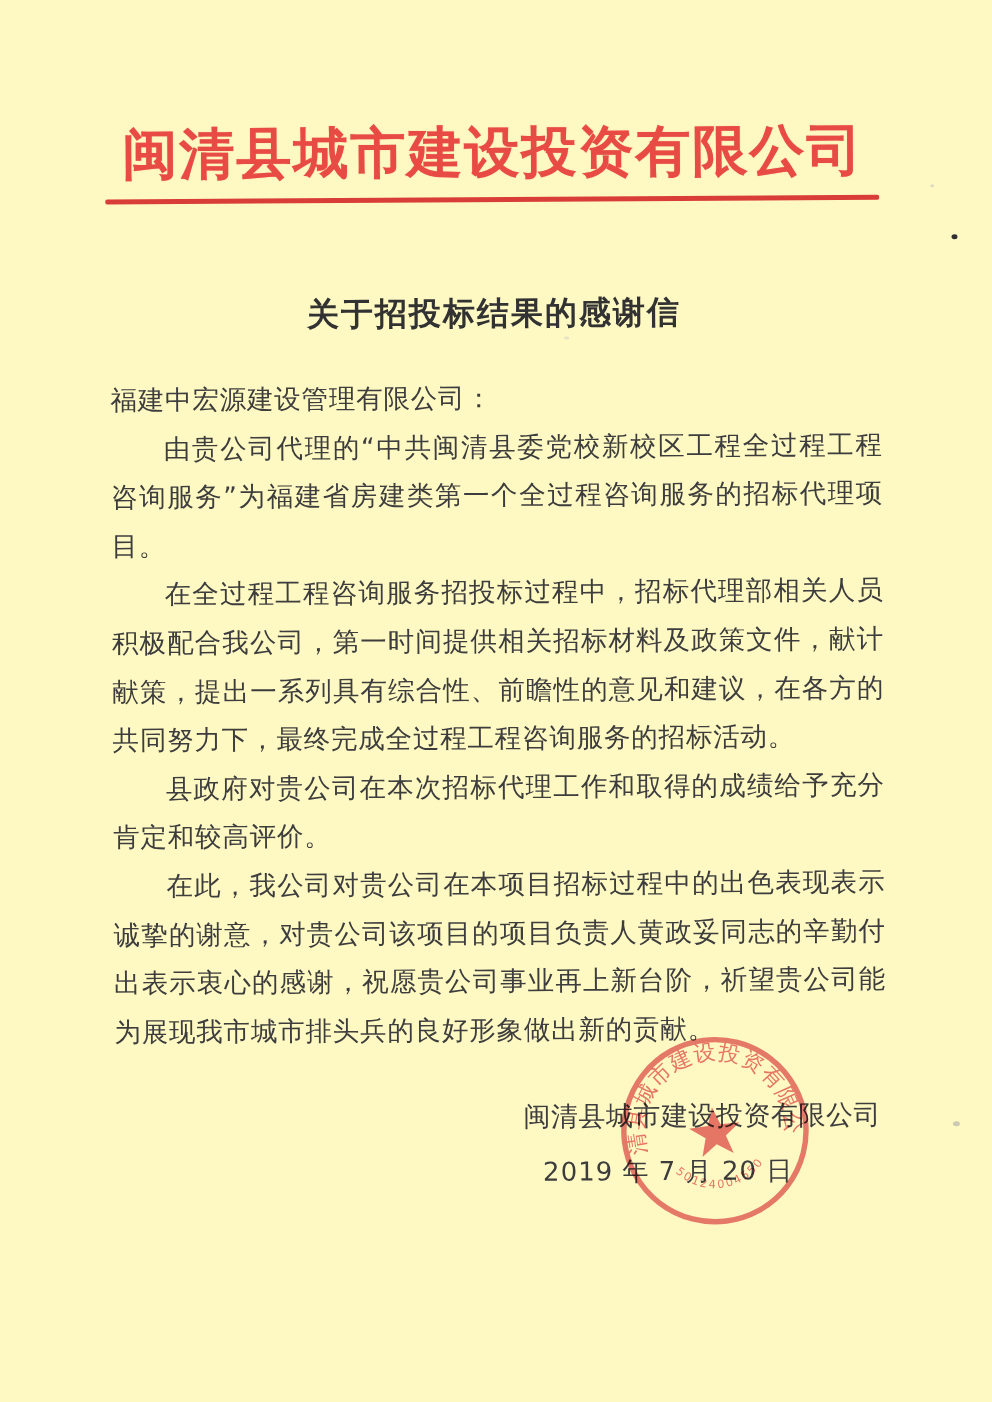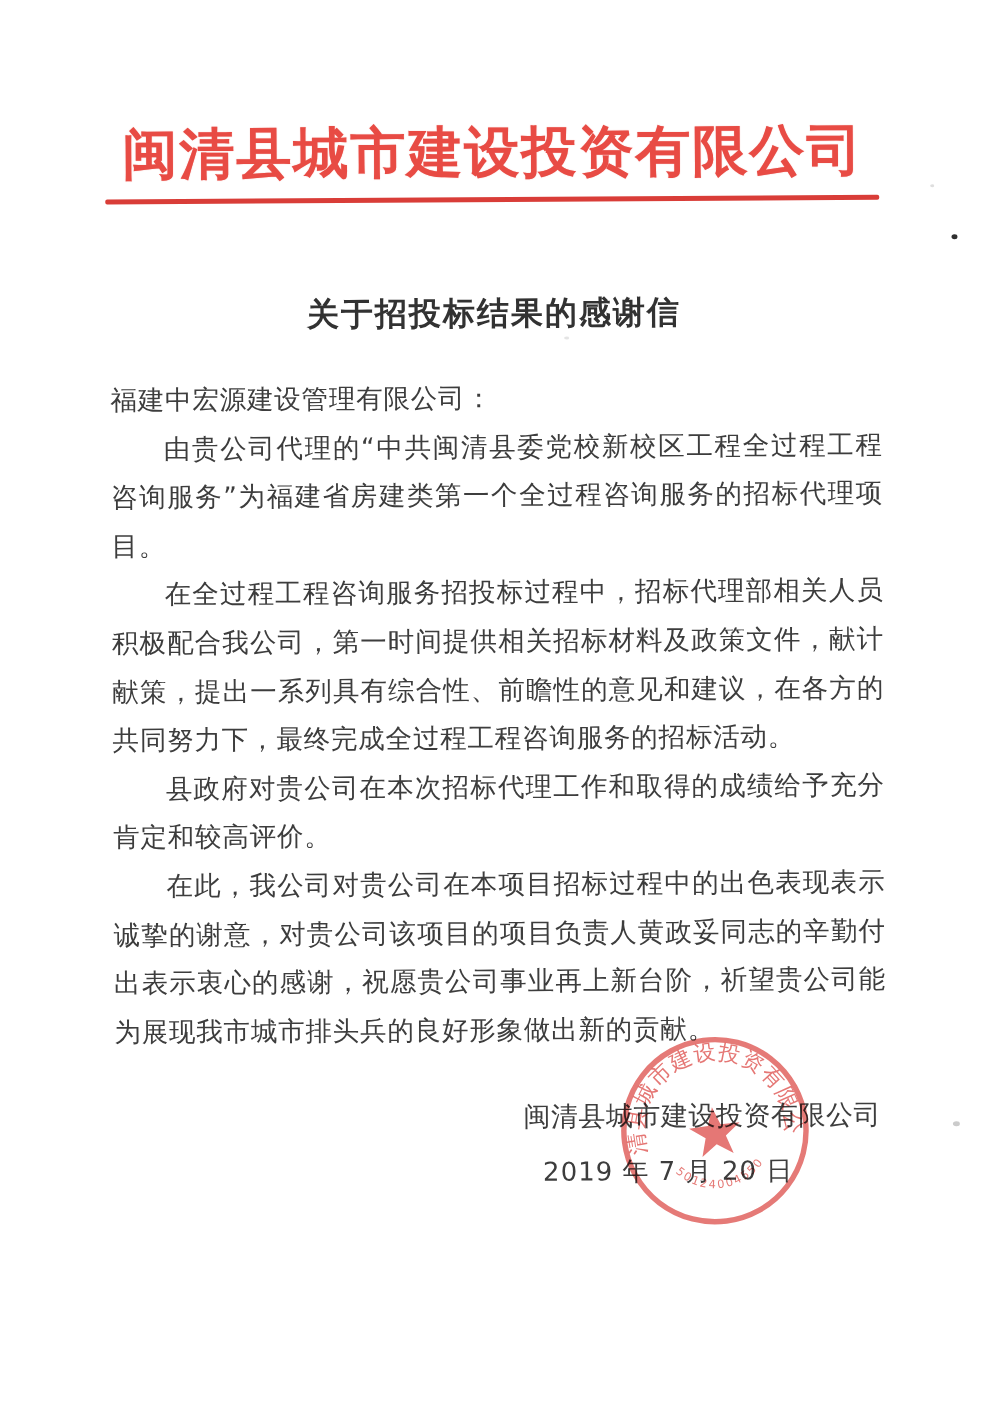--- a/index.html
+++ b/index.html
@@ -2,21 +2,21 @@
 <html><head>
 <meta charset="utf-8">
 <style>
   * { margin: 0; padding: 0; box-sizing: border-box; }
   html, body { background: #e9e9e9; }
   .page {
     position: relative;
     width: 992px;
     height: 1402px;
     margin: 0 auto;
-    background: #ffffff;
+    background: #fef9c3;
     overflow: hidden;
     font-family: "DejaVu Sans", sans-serif;
   }
   .scan-skew {
     position: absolute;
     inset: 0;
     transform: rotate(-0.35deg);
     transform-origin: 500px 650px;
   }
   .letterhead {

